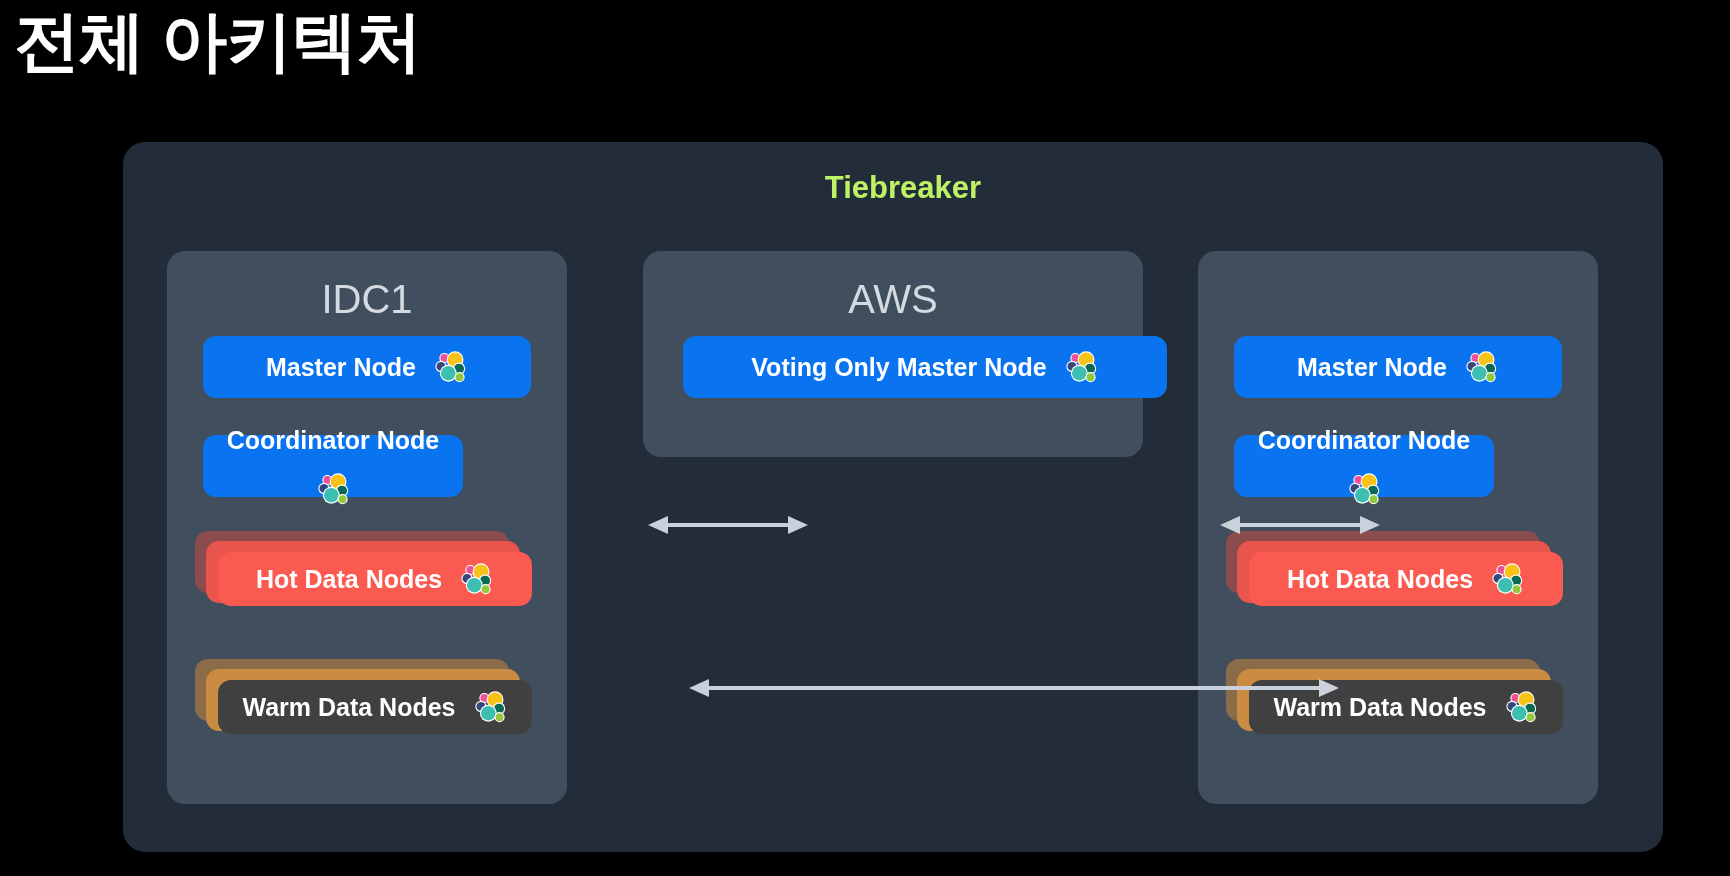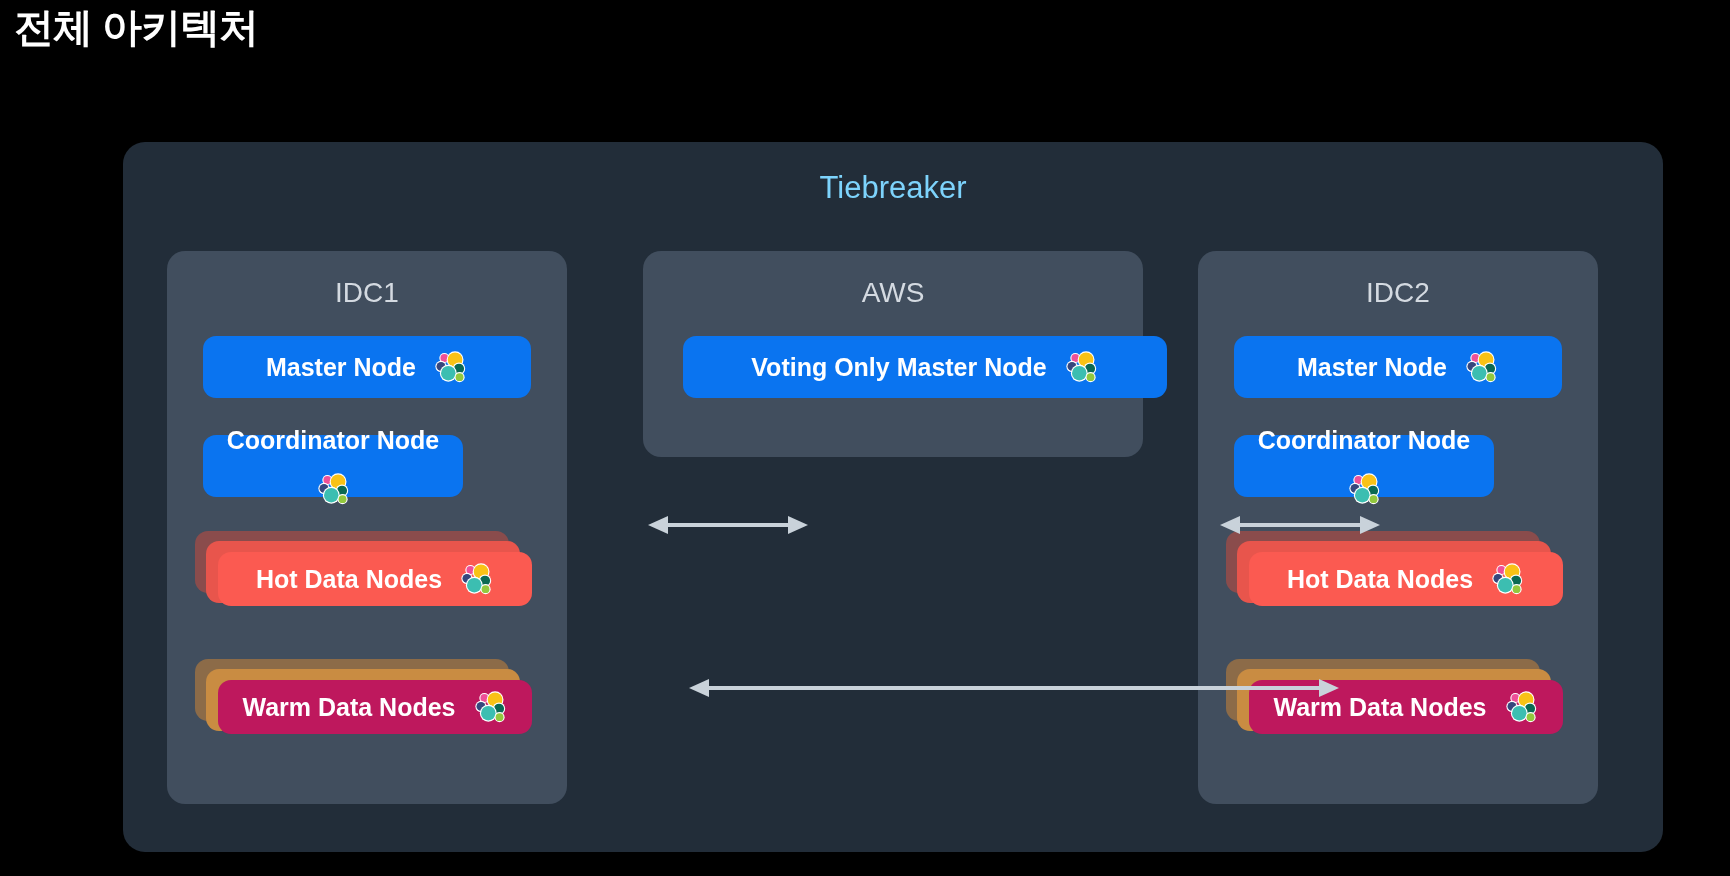--- a/index.html
+++ b/index.html
@@ -17,89 +17,89 @@
     width: 1730px;
     height: 876px;
     background: #000000;
   }
 
   
   .page-title {
     position: absolute;
     left: 14px;
     top: 4px;
-    font-size: 40px;
+    font-size: 66px;
     font-weight: bold;
     color: #ffffff;
     letter-spacing: -1px;
     line-height: 1.15;
     white-space: nowrap;
   }
 
   
   .tiebreaker-container {
     position: absolute;
     left: 123px;
     top: 142px;
     width: 1540px;
     height: 710px;
     background: #222d39;
     border-radius: 22px;
   }
 
   .tiebreaker-label {
     position: absolute;
-    left: 0;
+    left: 10px;
     top: 28px;
     width: 100%;
     text-align: center;
     font-size: 31px;
-    font-weight: normal;
-    color: #7dd3fc;
+    font-weight: bold;
+    color: #bef264;
   }
 
   
   .zone {
     position: absolute;
     background: #414e5e;
     border-radius: 18px;
   }
 
   .zone-idc1 { left: 44px;  top: 109px; width: 400px; height: 553px; }
   .zone-aws  { left: 508px; top: 109px; width: 500px; height: 206px; margin-left: 12px; }
   .zone-idc2 { left: 1075px;top: 109px; width: 400px; height: 553px; }
 
   .zone-title {
     position: absolute;
     left: 0;
     top: 26px;
     width: 100%;
     text-align: center;
-    font-size: 28px;
+    font-size: 40px;
     color: #d4dae1;
   }
 
   
   .node {
     position: absolute;
     display: flex;
     align-items: center;
     justify-content: center;
     gap: 16px;
     border-radius: 13px;
     color: #ffffff;
     font-size: 25px;
     font-weight: bold;
     padding: 0 14px;
     white-space: nowrap;
   }
 
   .node-blue { background: #0a74f0; }
   .node-hot  { background: #fb5a51; }
-  .node-warm { background: #be185d; }
+  .node-warm { background: #404040; }
 
   
   .n-master      { left: 36px;  top: 85px;  width: 328px; height: 62px; }
   .n-coordinator { left: 36px;  top: 184px; width: 260px; height: 62px; flex-direction: column; }
   .n-aws-voting  { left: 40px;  top: 85px;  width: 484px; height: 62px; }
 
   
   .stack {
     position: absolute;
     width: 340px;
@@ -251,21 +251,20 @@
             <circle cx="48" cy="35" r="9" fill="#0b6a53"></circle>
           <circle cx="29" cy="43" r="15" fill="#ffffff"></circle>
             <circle cx="29" cy="43" r="13" fill="#3cbeb1"></circle>
           <circle cx="49" cy="50" r="9" fill="#ffffff"></circle>
             <circle cx="49" cy="50" r="7" fill="#93c83e"></circle>
         </svg>
       </div>
     </div>
 
     <div class="zone zone-idc2">
-      <div class="zone-title">IDC2</div>
 
       <div class="node node-blue n-master">
         <span>Master Node</span>
         <svg class="es-logo" viewBox="0 0 64 64">
           <circle cx="22" cy="16" r="9" fill="#ffffff"></circle>
             <circle cx="22" cy="16" r="7" fill="#ee5098"></circle>
           <circle cx="41" cy="19" r="15" fill="#ffffff"></circle>
             <circle cx="41" cy="19" r="13" fill="#f9c216"></circle>
           <circle cx="16" cy="31" r="10" fill="#ffffff"></circle>
             <circle cx="16" cy="31" r="8" fill="#36477d"></circle>

